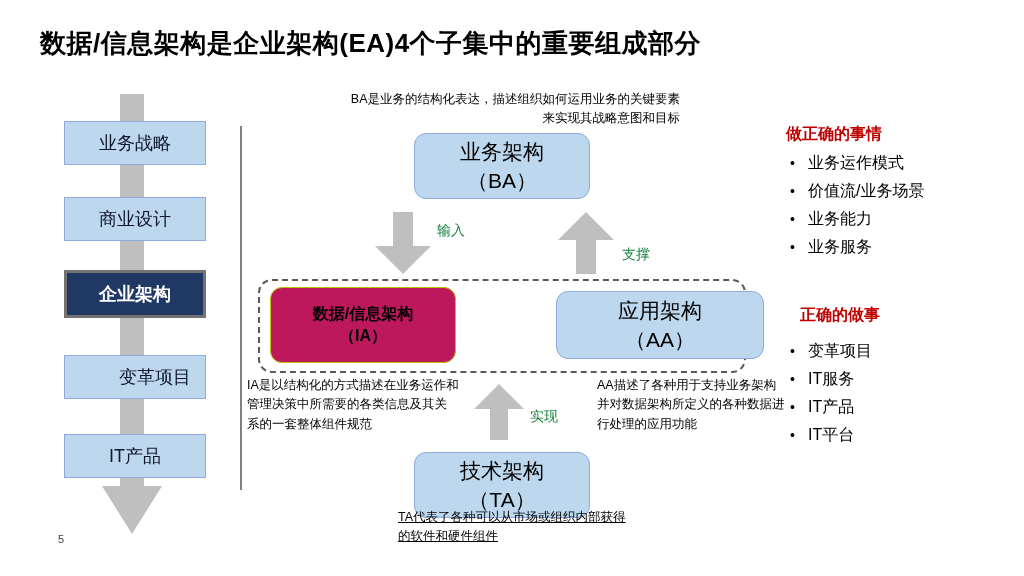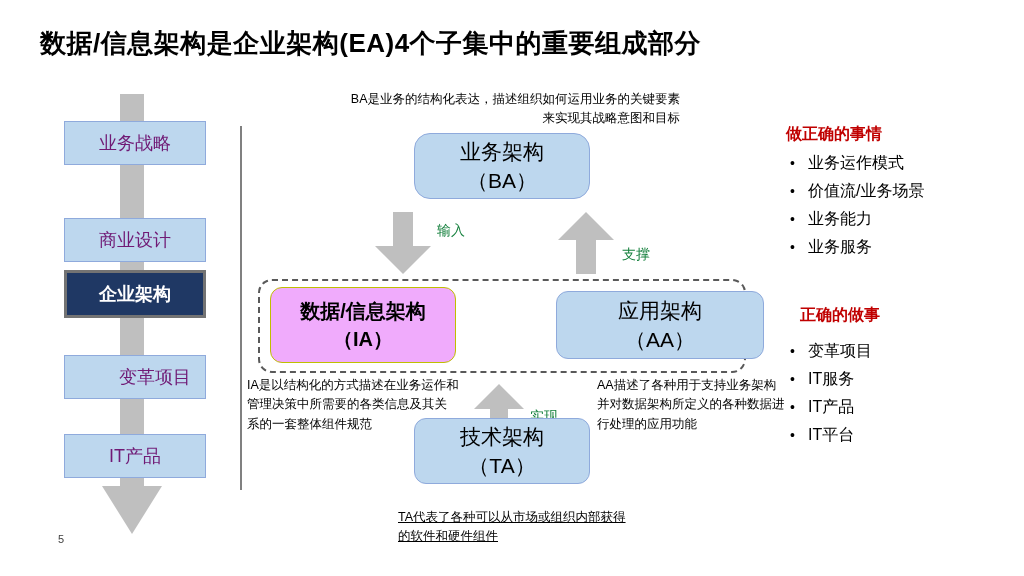--- a/index.html
+++ b/index.html
@@ -9,36 +9,36 @@
   }
   .title{
     position:absolute;left:40px;top:26px;margin:0;
     font-size:26px;font-weight:700;color:#000;letter-spacing:0.5px;
   }
   
   .sb-box{
     position:absolute;left:64px;width:142px;height:44px;
     background:#BDD7EE;border:1px solid #8FAADC;
     display:flex;align-items:center;justify-content:center;
-    font-size:18px;color:#701a75;box-sizing:border-box;
+    font-size:18px;color:#0f172a;box-sizing:border-box;
   }
   .sb-box.dark{
     background:#1F3864;border:3px solid #737373;color:#fff;font-weight:700;height:48px;
   }
   .divider{position:absolute;left:240px;top:126px;width:2px;height:364px;background:#808080;}
   .arrow{position:absolute;}
   .arrow polygon,.arrow rect{fill:#BFBFBF;}
   
   .dg-box{
     position:absolute;border-radius:12px;box-sizing:border-box;
     display:flex;flex-direction:column;align-items:center;justify-content:center;
     text-align:center;line-height:1.4;
   }
   .dg-box.blue{background:#BDD7EE;border:1px solid #8FAADC;font-size:21px;}
-  .dg-box.yellow{background:#f0abfc;border:1px solid #BFBF00;font-size:20px;font-weight:700;}
+  .dg-box.yellow{background:#be185d;border:1px solid #BFBF00;font-size:16px;font-weight:700;}
   .note{position:absolute;font-size:12.5px;line-height:1.55;color:#000;}
   .note.center{text-align:right;}
   .arrow-label{position:absolute;font-size:14px;color:#15803d;}
   .dashed-frame{
     position:absolute;left:258px;top:279px;width:488px;height:94px;
     border:2px dashed #595959;border-radius:14px;box-sizing:border-box;
   }
   
   .rp-heading{position:absolute;font-size:16px;font-weight:700;color:#C00000;margin:0;}
   .rp-list{position:absolute;display:flex;flex-direction:column;gap:7px;}
@@ -54,38 +54,38 @@
   <h1 class="title">数据/信息架构是企业架构(EA)4个子集中的重要组成部分</h1>
 
   <svg class="arrow" style="left:100px;top:94px;" width="64" height="440" viewBox="0 0 64 440">
     <rect x="20" y="0" width="24" height="394"></rect>
     <polygon points="2,392 62,392 32,440"></polygon>
   </svg>
 
   <div class="sb-box" style="top:121px;">
     <span>业务战略</span>
   </div>
-  <div class="sb-box" style="top:197px;margin-top:21px;">
+  <div class="sb-box" style="top:197px;">
     <span>商业设计</span>
   </div>
   <div class="sb-box dark" style="top:270px;">
     <span>企业架构</span>
   </div>
   <div class="sb-box" style="top:355px;padding-left:40px;">
     <span>变革项目</span>
   </div>
   <div class="sb-box" style="top:434px;">
     <span>IT产品</span>
   </div>
 
   <div class="divider"></div>
 
   <div class="note center" style="left:340px;top:90px;width:340px;">BA是业务的结构化表达，描述组织如何运用业务的关键要素来实现其战略意图和目标</div>
 
-  <div class="dg-box blue" style="left:414px;top:133px;width:176px;height:66px;border-radius:16px;">
+  <div class="dg-box blue" style="left:414px;top:133px;width:176px;height:66px;">
     <div>业务架构</div>
     <div>（BA）</div>
   </div>
 
   <svg class="arrow" style="left:375px;top:212px;" width="56" height="62" viewBox="0 0 56 62">
     <polygon points="18,0 38,0 38,34 56,34 28,62 0,34 18,34"></polygon>
   </svg>
   <div class="arrow-label" style="left:437px;top:222px;">输入</div>
 
   <svg class="arrow" style="left:558px;top:212px;" width="56" height="62" viewBox="0 0 56 62">
@@ -106,21 +106,21 @@
   </div>
 
   <div class="note" style="left:247px;top:376px;width:212px;">IA是以结构化的方式描述在业务运作和管理决策中所需要的各类信息及其关系的一套整体组件规范</div>
   <div class="note" style="left:597px;top:376px;width:188px;">AA描述了各种用于支持业务架构并对数据架构所定义的各种数据进行处理的应用功能</div>
 
   <svg class="arrow" style="left:474px;top:384px;" width="50" height="56" viewBox="0 0 50 56">
     <polygon points="25,0 50,25 34,25 34,56 16,56 16,25 0,25"></polygon>
   </svg>
   <div class="arrow-label" style="left:530px;top:408px;">实现</div>
 
-  <div class="dg-box blue" style="left:414px;top:418px;width:176px;height:66px;">
+  <div class="dg-box blue" style="left:414px;top:452px;width:176px;height:66px;">
     <div>技术架构</div>
     <div>（TA）</div>
   </div>
 
   <div class="note" style="left:398px;top:508px;width:240px;text-decoration:underline;">TA代表了各种可以从市场或组织内部获得的软件和硬件组件</div>
 
   <h2 class="rp-heading" style="left:786px;top:124px;">做正确的事情</h2>
   <div class="rp-list" style="left:790px;top:153px;">
     <div class="rp-item">
       <span class="bullet">•</span>

